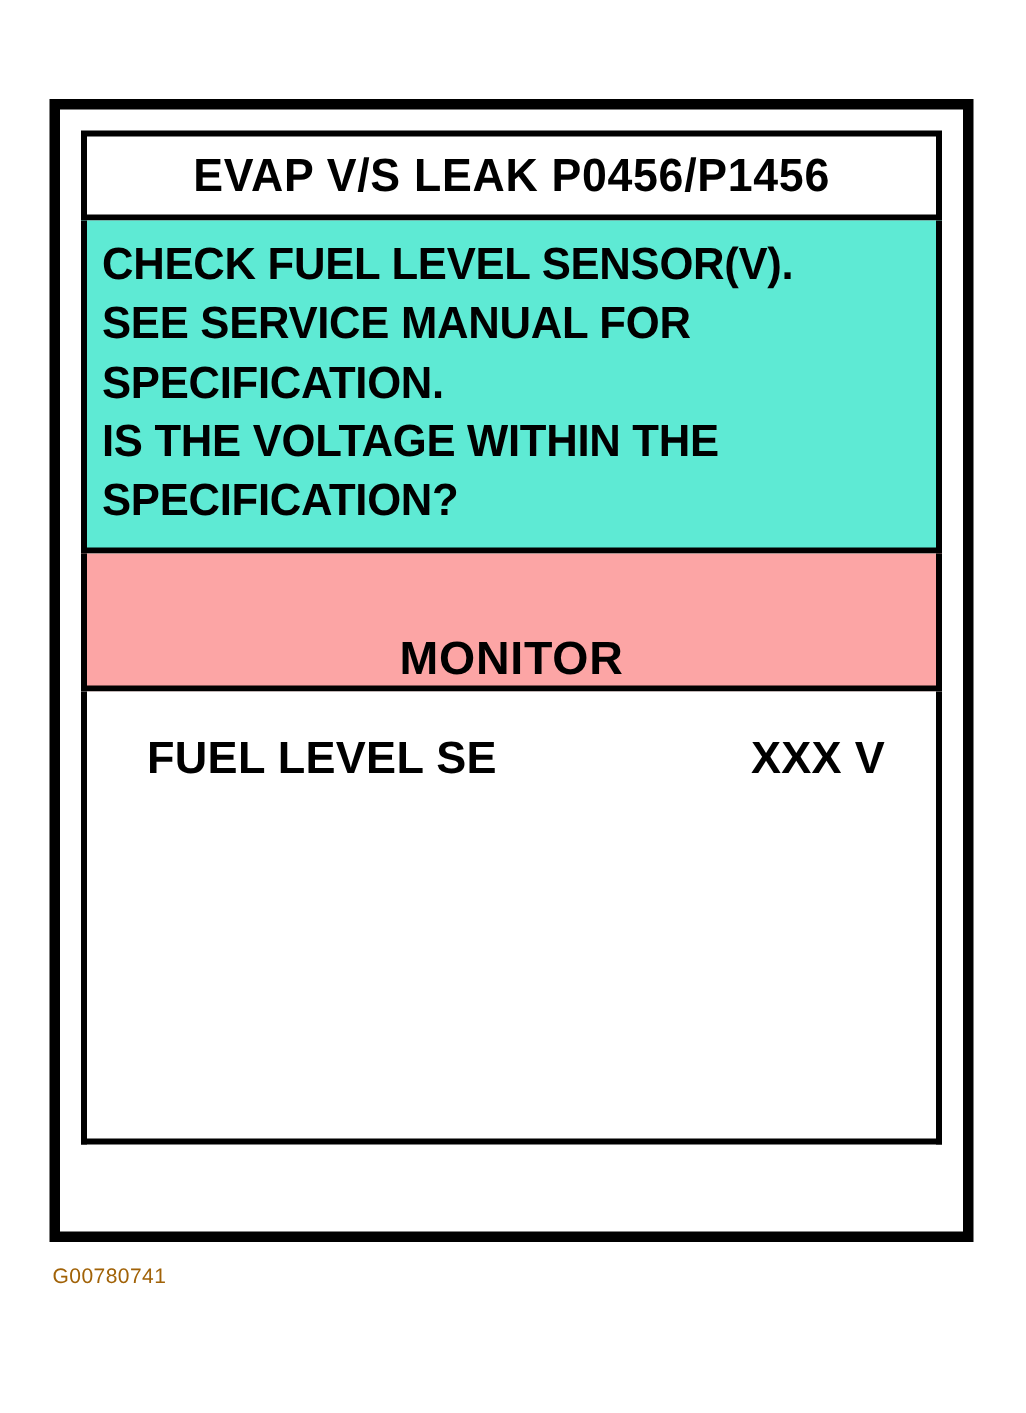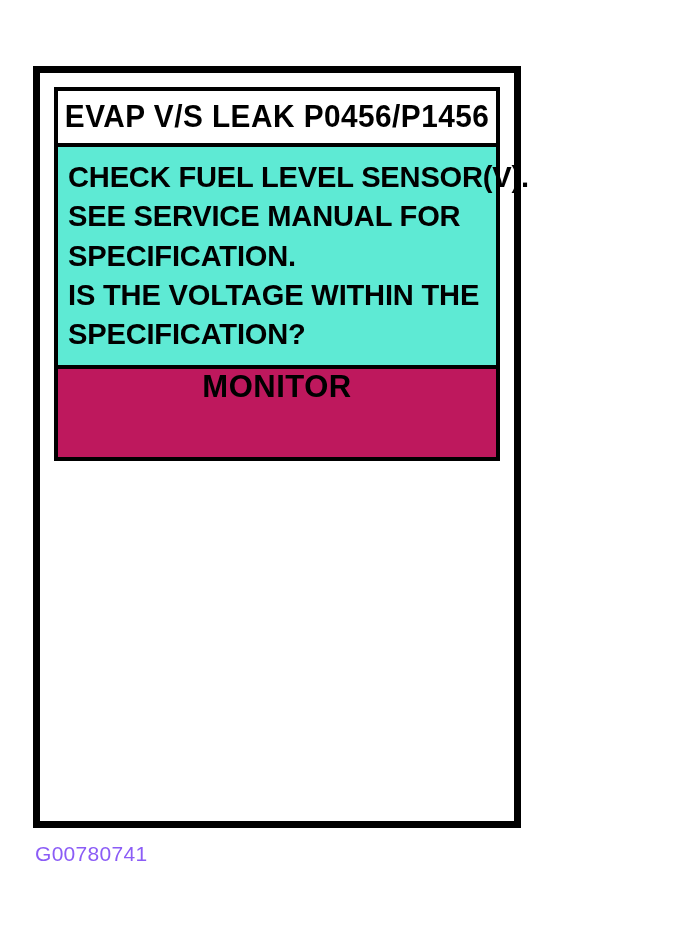--- a/index.html
+++ b/index.html
@@ -14,21 +14,21 @@
     font-family: "Liberation Sans", sans-serif;
     color: #000000;
     overflow: hidden;
   }
 
   
   #diagram-frame {
     position: absolute;
     left: 33px;
     top: 66px;
-    width: 488px;
+    width: 616px;
     height: 762px;
     border: 7px solid #000000;
     box-sizing: border-box;
     background: #ffffff;
   }
 
   
   .inner {
     position: absolute;
     left: 14px;
@@ -74,23 +74,23 @@
     transform-origin: left center;
   }
 
   
   #monitor-cell {
     border: 4px solid #000000;
     border-top: none;
     box-sizing: border-box;
     height: 92px;
     display: flex;
-    align-items: flex-start;
+    align-items: flex-end;
     justify-content: center;
-    background: #be185d;
+    background: #fca5a5;
   }
   #monitor-text {
     font-size: 31px;
     font-weight: bold;
     letter-spacing: 0.5px;
   }
 
   
   #data-cell {
     border: 4px solid #000000;
@@ -118,24 +118,24 @@
     letter-spacing: 0.2px;
     white-space: nowrap;
     margin-left: auto;
   }
 
   
   #figure-caption {
     position: absolute;
     left: 35px;
     top: 842px;
-    font-size: 21px;
+    font-size: 14px;
     font-family: "Liberation Sans", sans-serif;
     letter-spacing: 0.3px;
-    color: #8b5cf6;
+    color: #a16207;
   }
 </style>
 </head>
 <body>
 
 <div id="diagram-frame">
   <div class="inner">
 
     <div id="title-cell">
       <span id="title-text">EVAP V/S LEAK P0456/P1456</span>
@@ -146,17 +146,23 @@
       <div class="q-line">SEE SERVICE MANUAL FOR</div>
       <div class="q-line">SPECIFICATION.</div>
       <div class="q-line">IS THE VOLTAGE WITHIN THE</div>
       <div class="q-line">SPECIFICATION?</div>
     </div>
 
     <div id="monitor-cell">
       <span id="monitor-text">MONITOR</span>
     </div>
 
+    <div id="data-cell">
+      <div class="data-row">
+        <span class="data-label">FUEL LEVEL SE</span>
+        <span class="data-value">XXX V</span>
+      </div>
+    </div>
 
   </div>
 </div>
 
 <div id="figure-caption">G00780741</div>
 
 </body></html>

